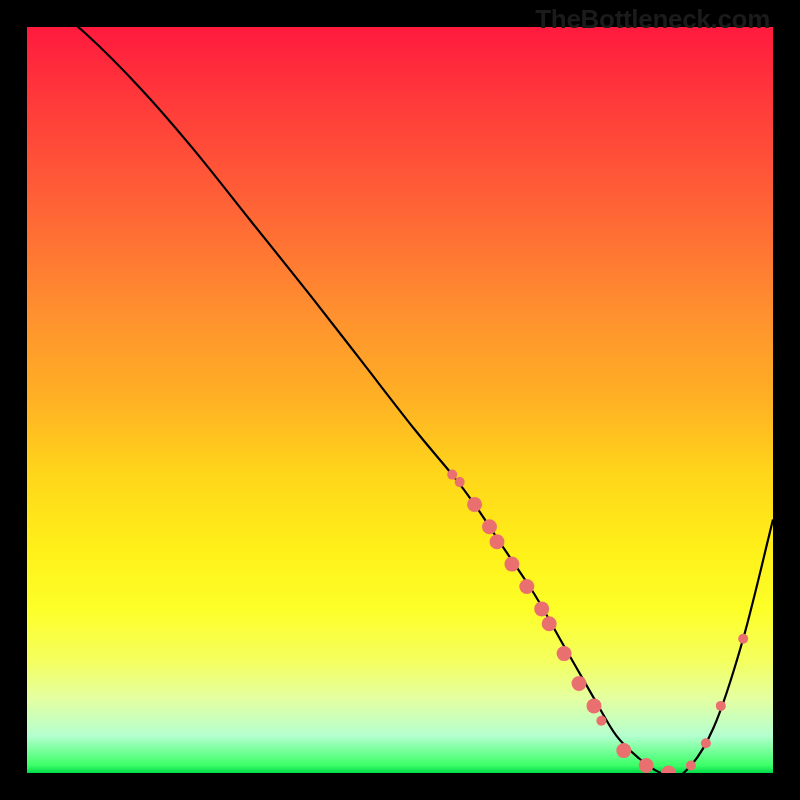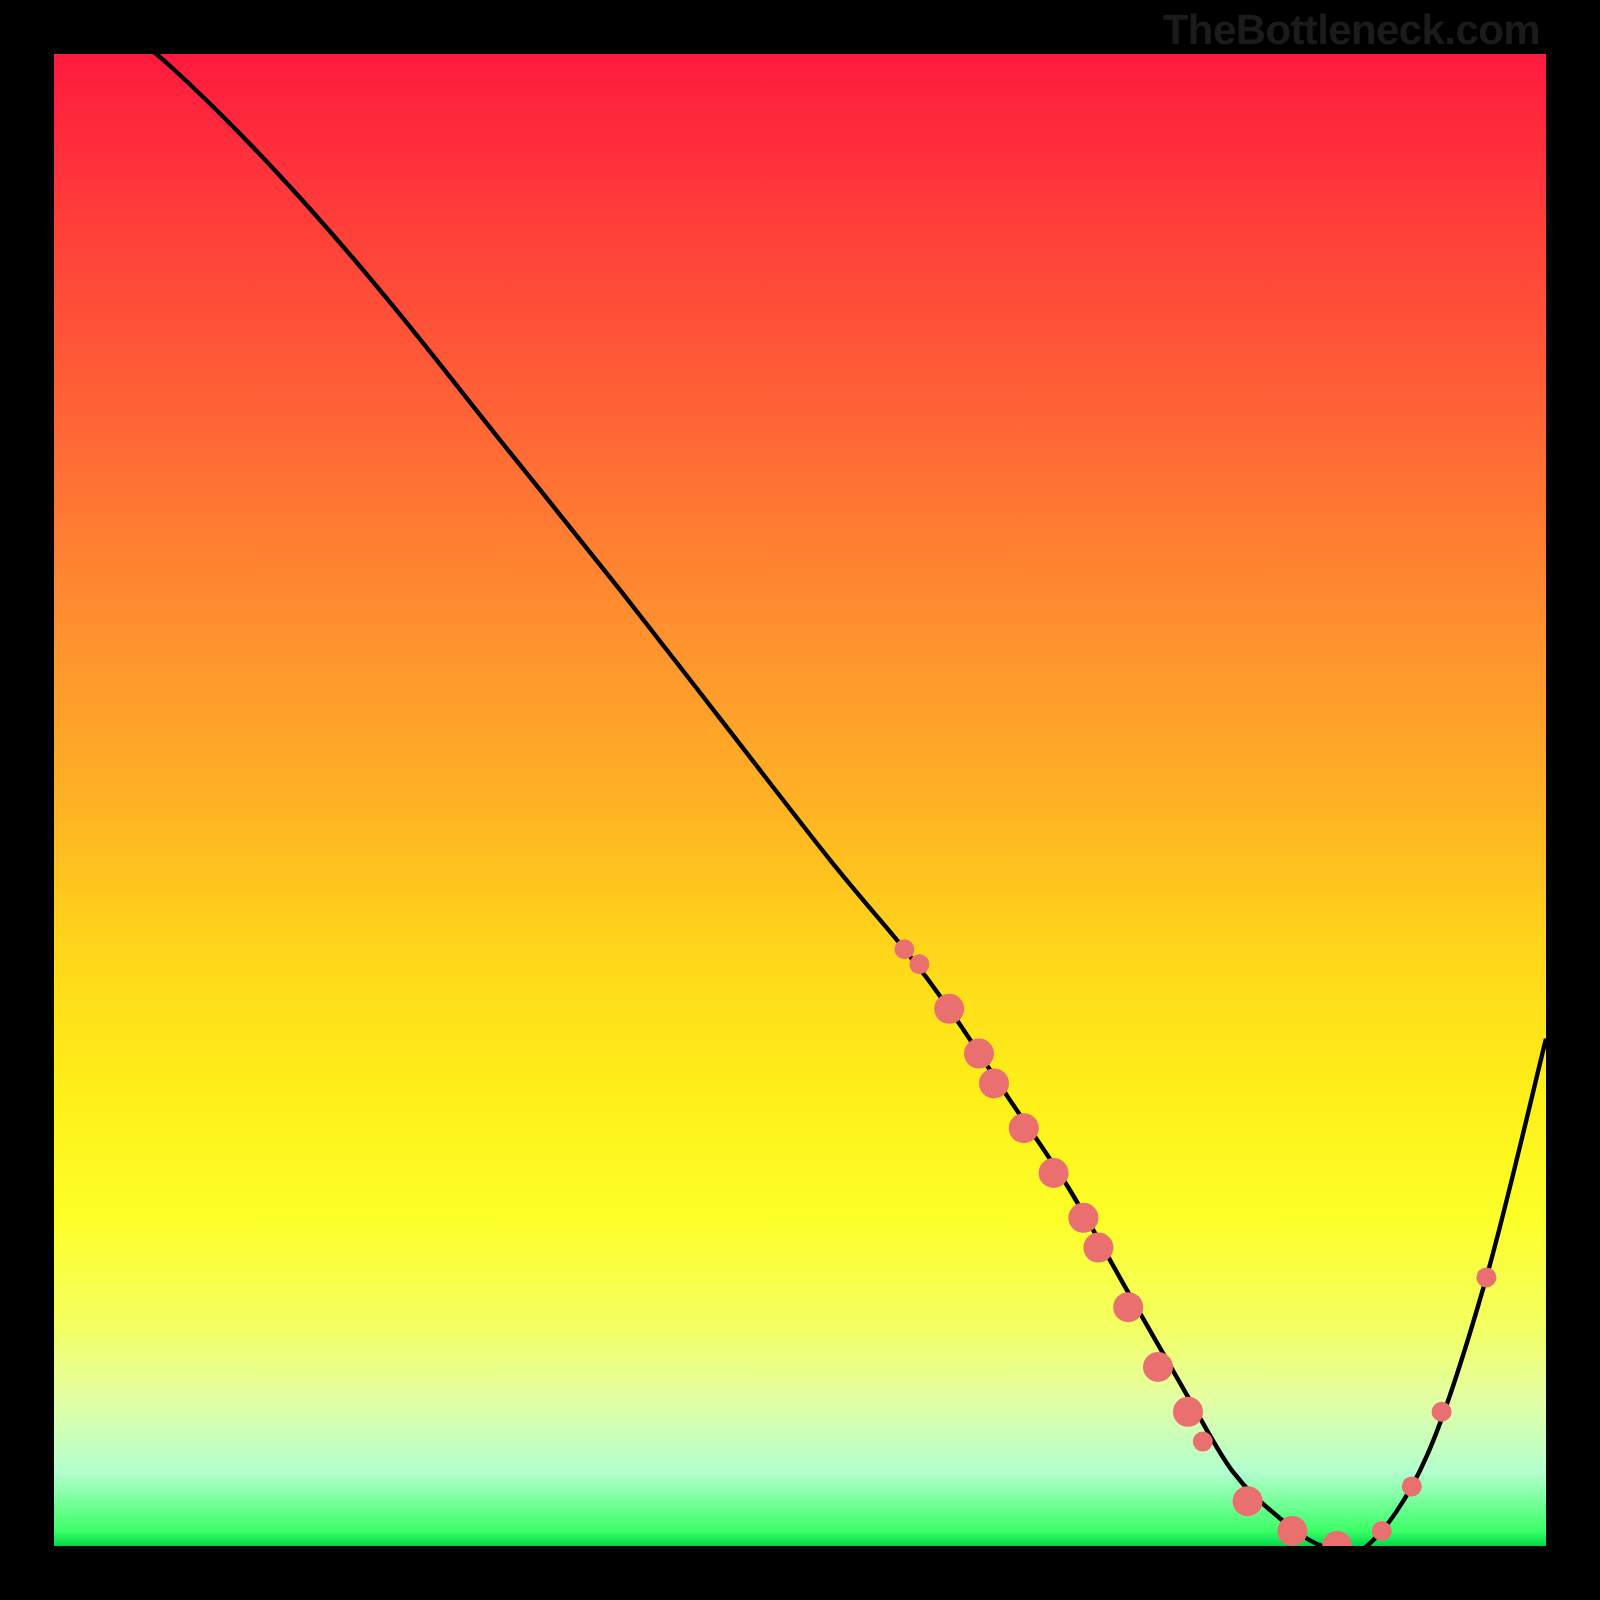--- a/index.html
+++ b/index.html
@@ -47,21 +47,21 @@
       #b4ffcf 95%,
       #3bff67 99%,
       #00d94a 100%
     );
   }
   .watermark {
     position: absolute;
     top: 4px;
     right: 30px;
     color: #1b1b1b;
-    font-size: 21px;
+    font-size: 26px;
     font-weight: bold;
     letter-spacing: -0.3px;
   }
   svg.curve-layer {
     position: absolute;
     top: 0;
     left: 0;
     width: 100%;
     height: 100%;
   }

